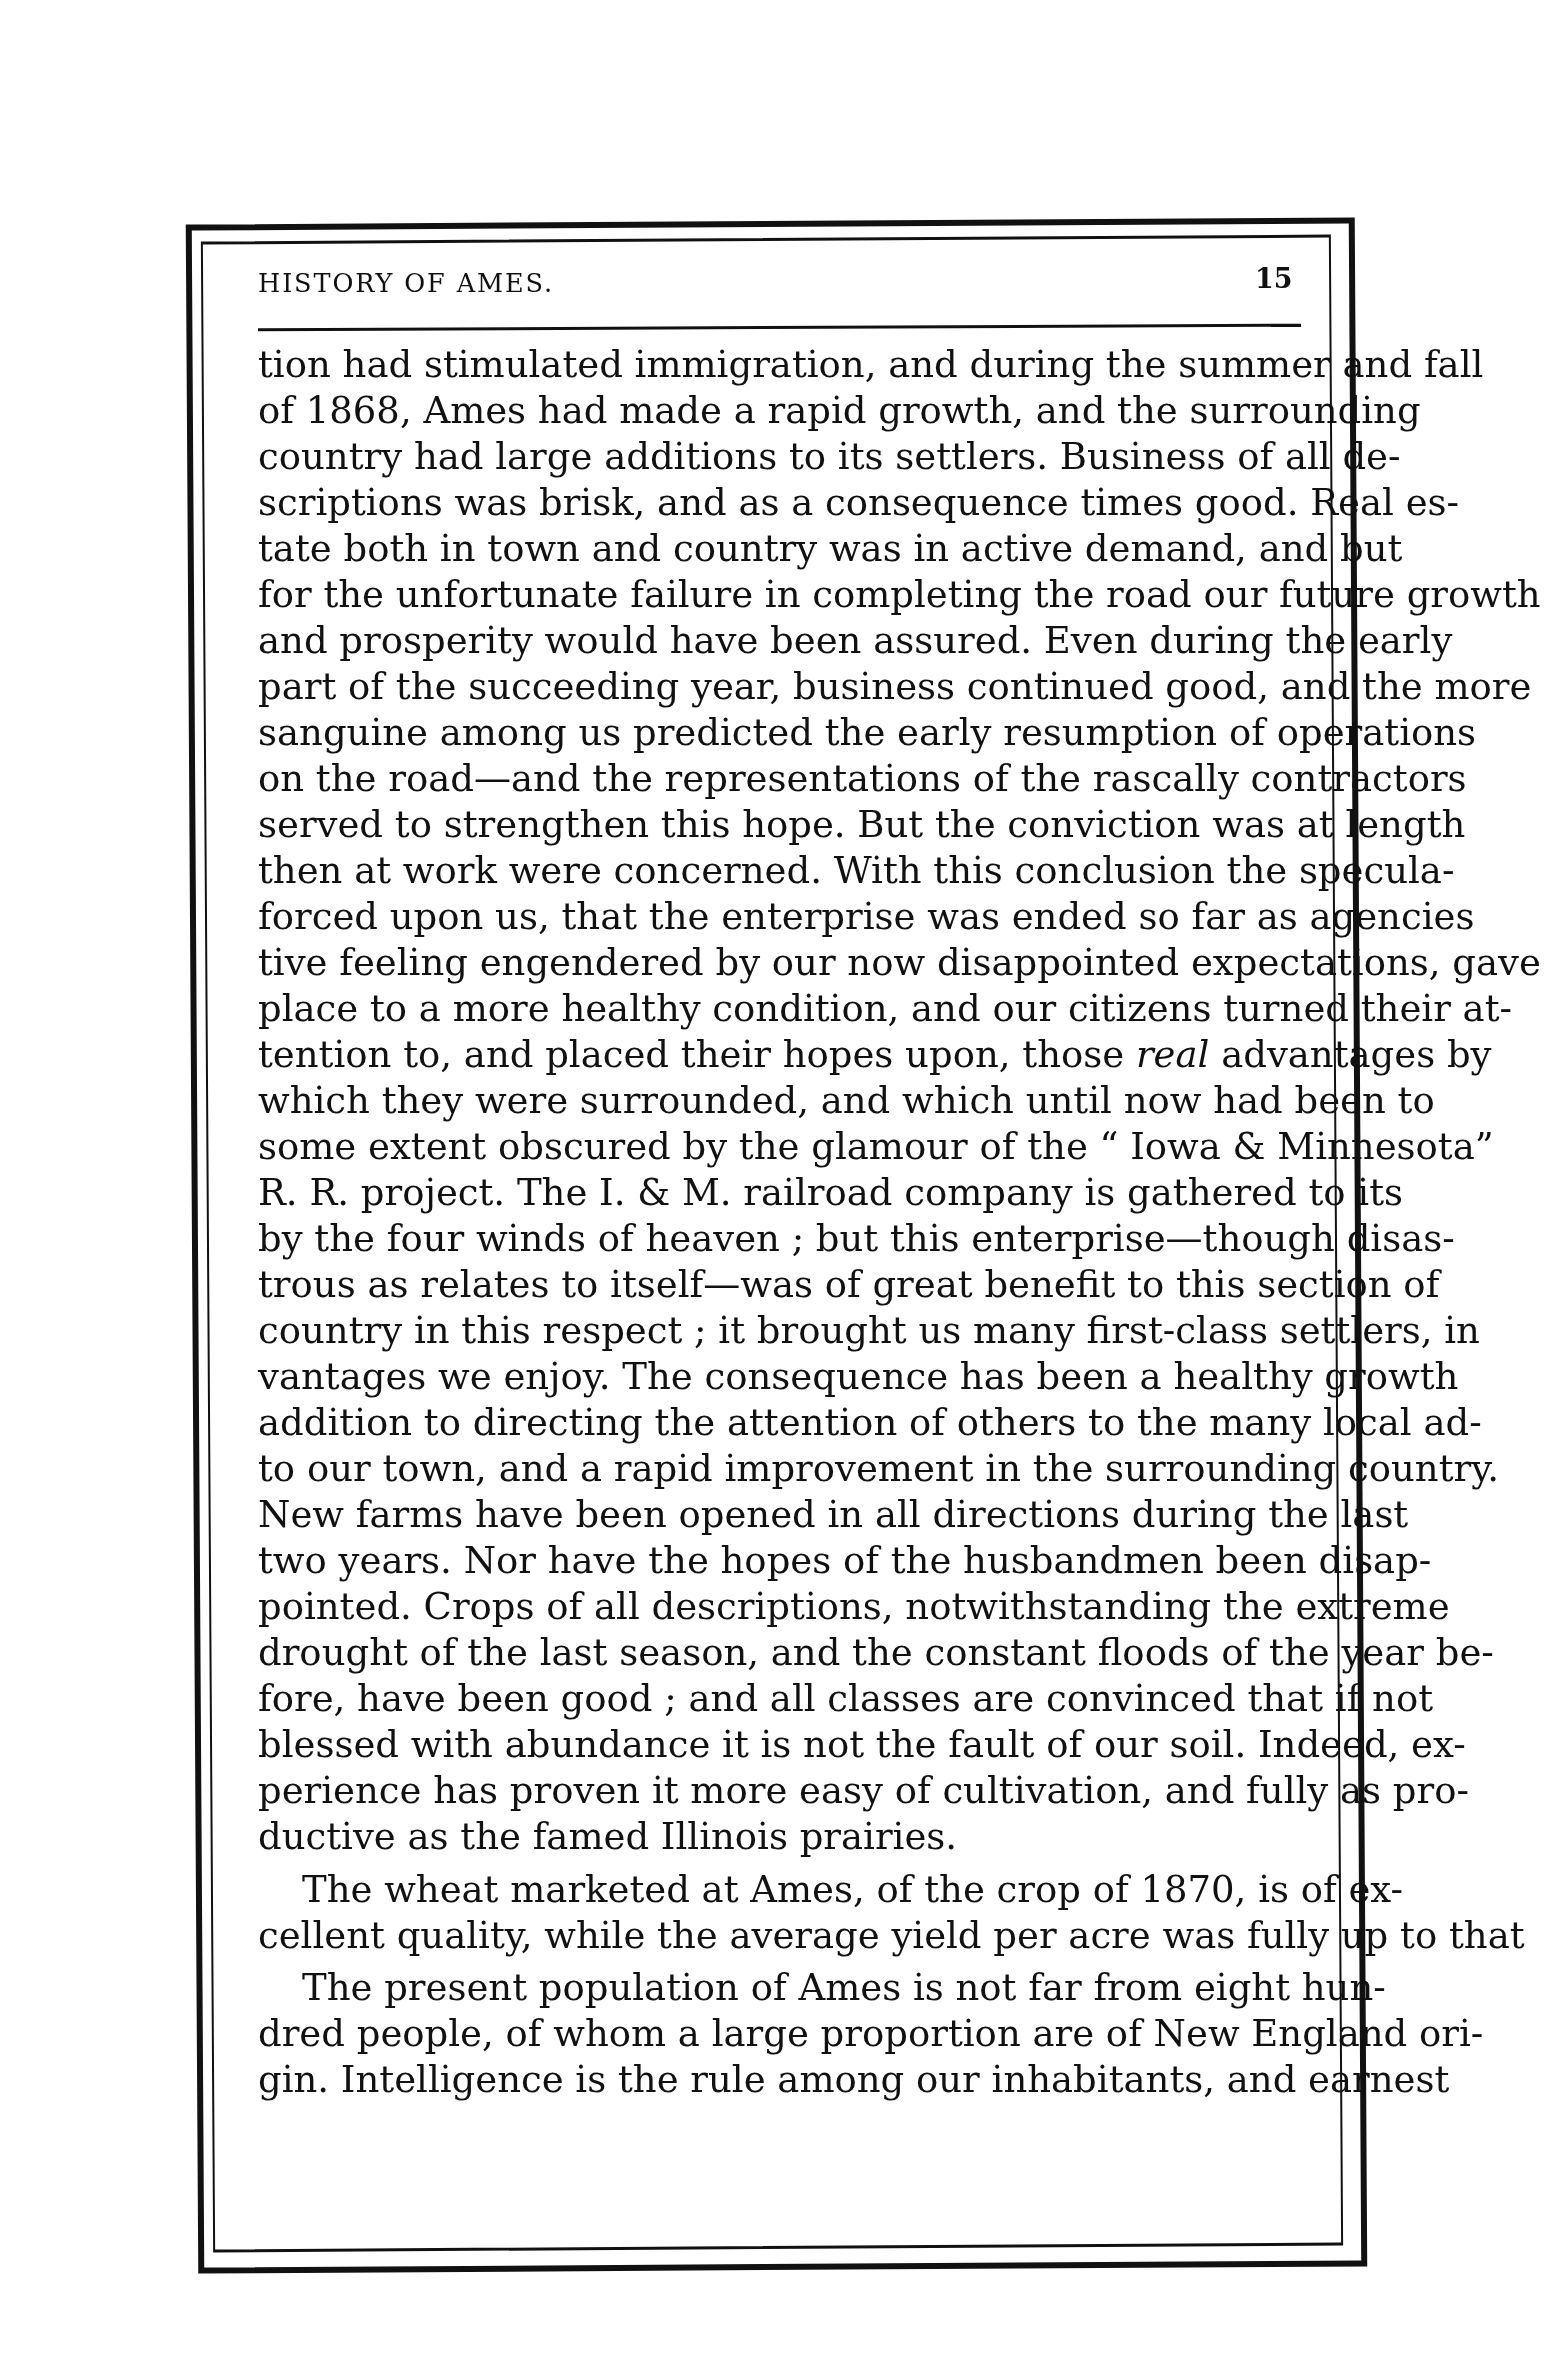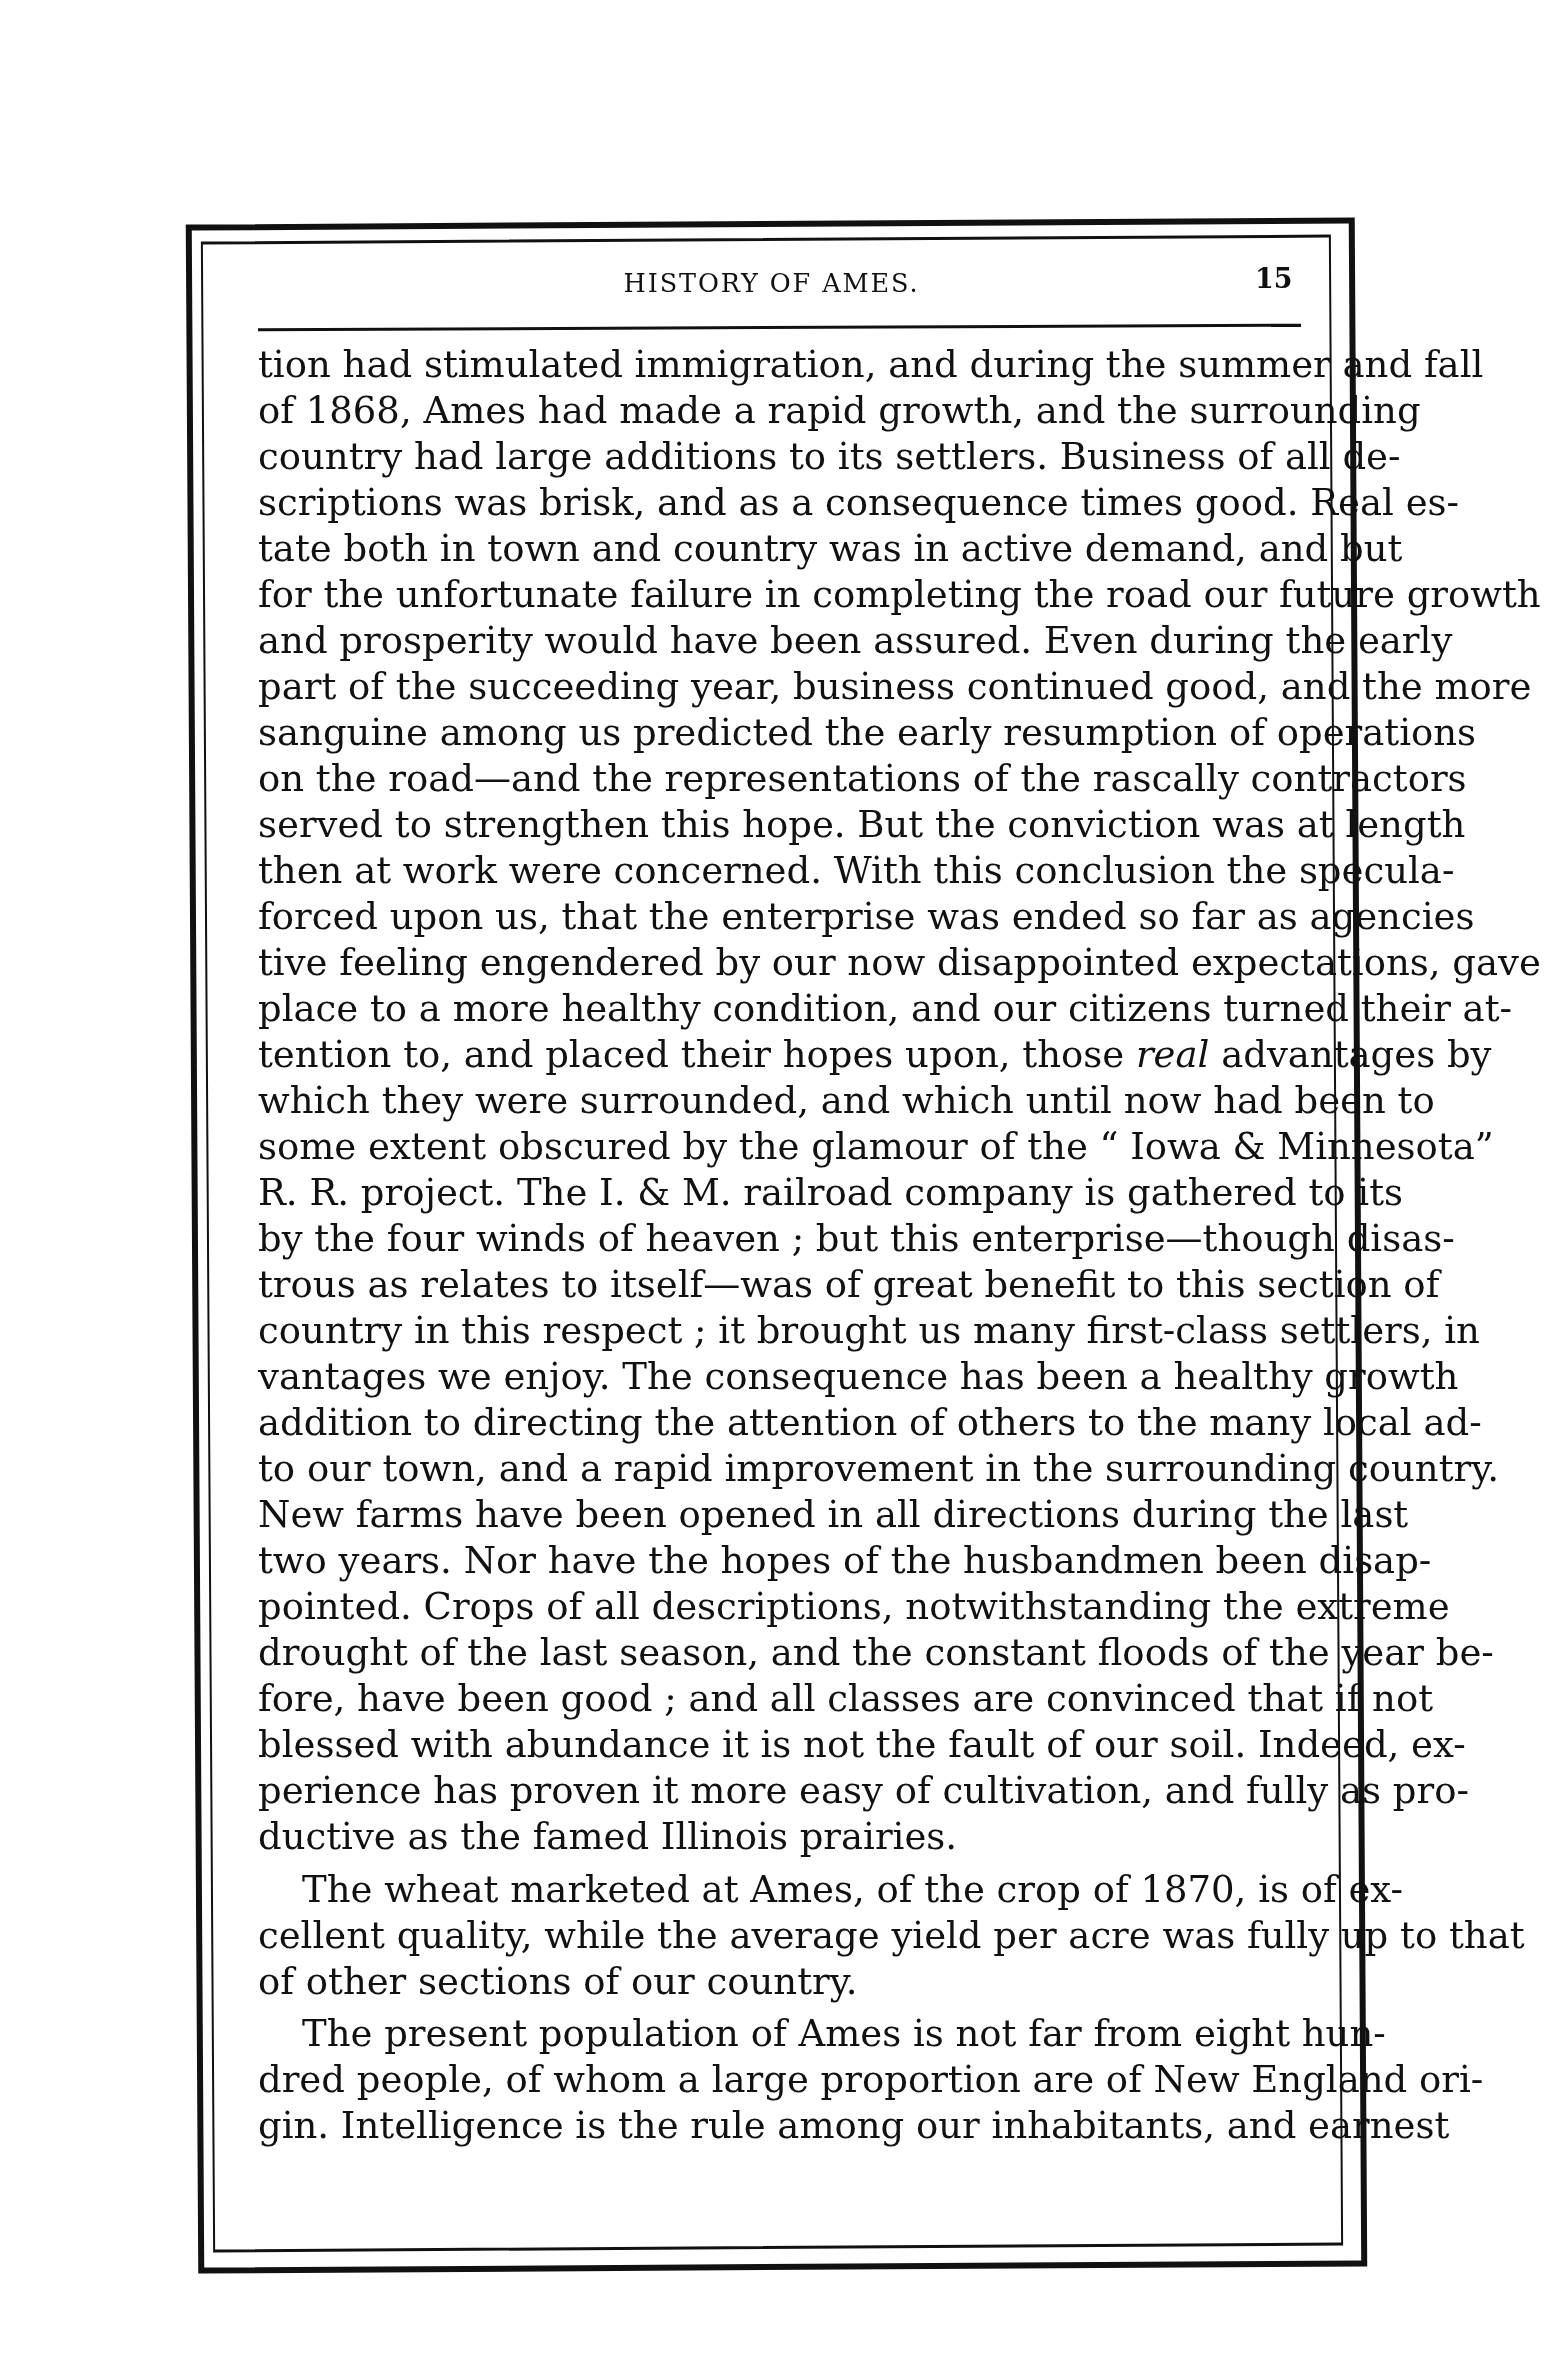--- a/index.html
+++ b/index.html
@@ -45,21 +45,21 @@
     left: 258px;
     top: 255px;
     width: 1043px;
     height: 57px;
   }
   .running-title {
     position: absolute;
     left: 0;
     right: 16px;
     top: 16px;
-    text-align: center;
+    text-align: left;
     font-size: 25.5px;
     letter-spacing: 1.9px;
     font-variant: small-caps;
     text-transform: uppercase;
     line-height: 1;
   }
   .page-number {
     position: absolute;
     right: 8.5px;
     top: 9.5px;
@@ -152,21 +152,20 @@
       <span class="line">drought of the last season, and the constant floods of the year be-</span>
       <span class="line">fore, have been good ; and all classes are convinced that if not</span>
       <span class="line">blessed with abundance it is not the fault of our soil.  Indeed, ex-</span>
       <span class="line">perience has proven it more easy of cultivation, and fully as pro-</span>
       <span class="line last">ductive as the famed Illinois prairies.</span>
     </div>
     <span class="para-gap"></span>
     <div>
       <span class="line indent">The wheat marketed at Ames, of the crop of 1870, is of ex-</span>
       <span class="line">cellent quality, while the average yield per acre was fully up to that</span>
-      <span class="line last">of other sections of our country.</span>
     </div>
     <span class="para-gap"></span>
     <div>
       <span class="line indent">The present population of Ames is not far from eight hun-</span>
       <span class="line">dred people, of whom a large proportion are of New England ori-</span>
       <span class="line last">gin.  Intelligence is the rule among our inhabitants, and earnest</span>
     </div>
   </div>
 
 

